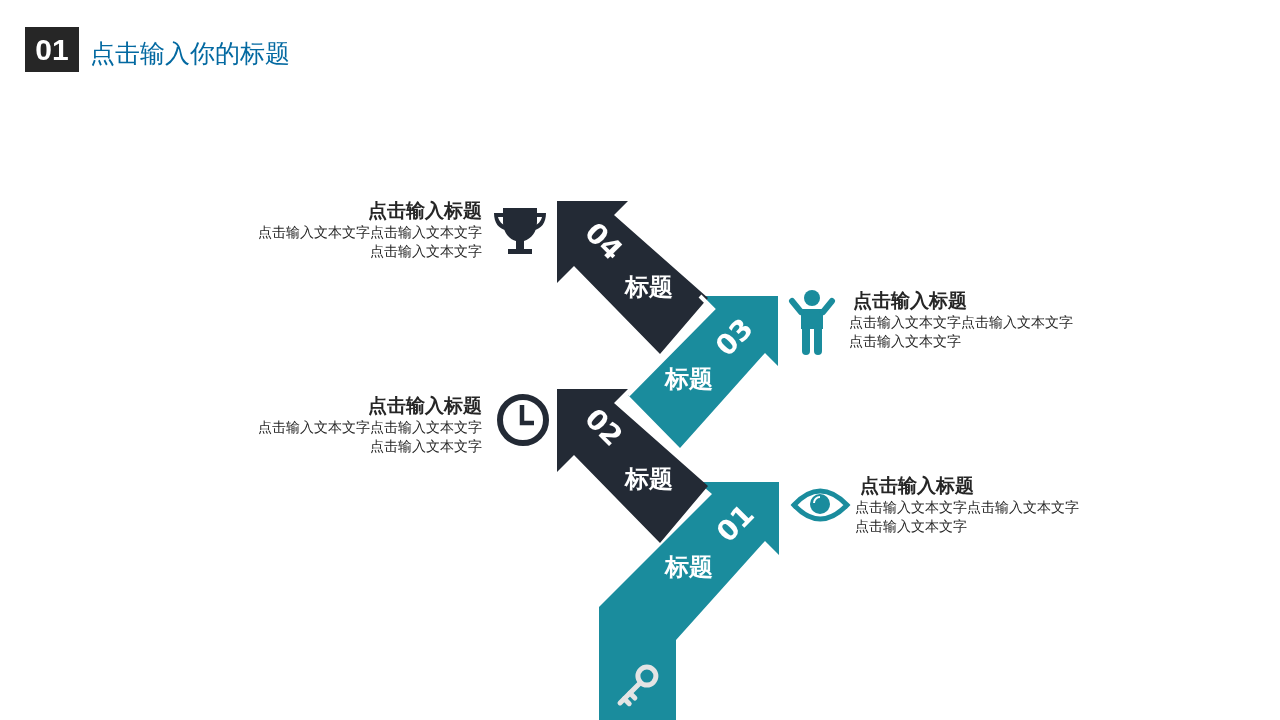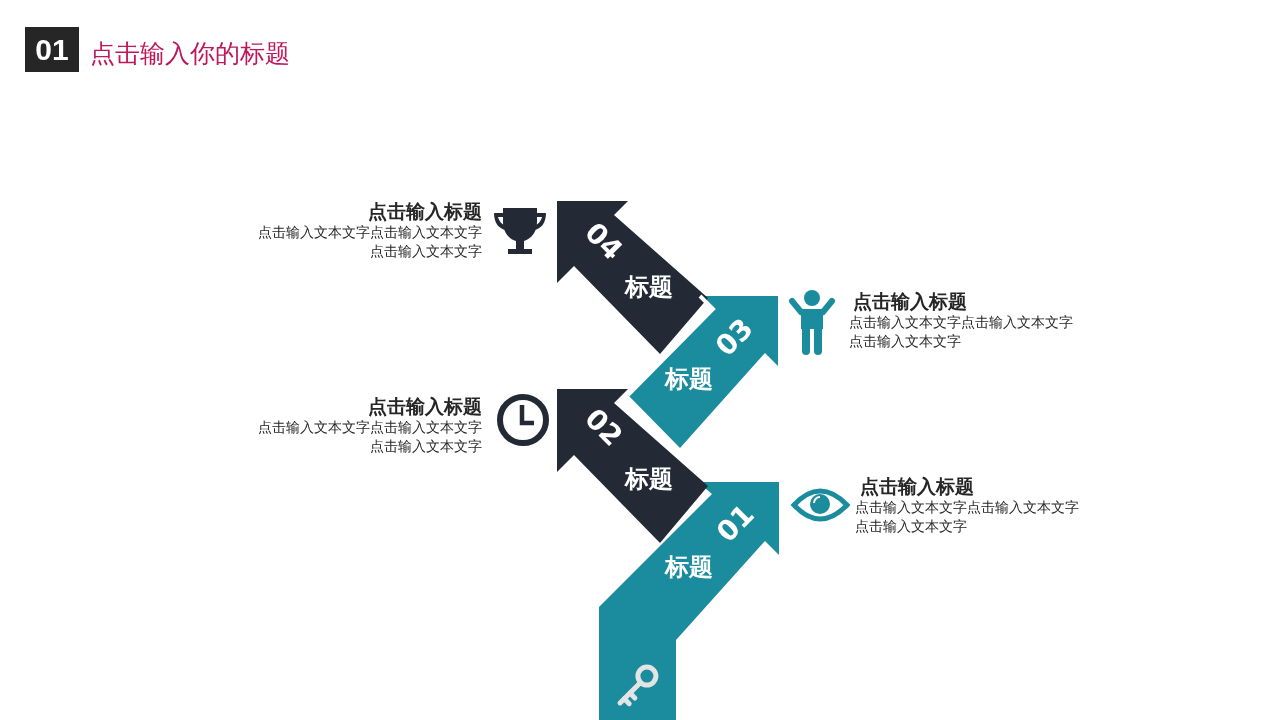--- a/index.html
+++ b/index.html
@@ -1,21 +1,21 @@
 <!DOCTYPE html>
 <html><head>
 <meta charset="utf-8">
 <style>
   html, body { margin:0; padding:0; }
   body { width:1280px; height:720px; background:#ffffff; position:relative; overflow:hidden; font-family:"DejaVu Sans","Liberation Sans",sans-serif; }
   .hdr-num { position:absolute; left:25px; top:27px; width:54px; height:45px; background:#262626; color:#fff; font-weight:bold; font-size:30px; line-height:45px; text-align:center; font-family:"Liberation Sans","DejaVu Sans",sans-serif; }
-  .hdr-title { position:absolute; left:90px; top:36px; font-size:25px; color:#be185d; line-height:36px; }
+  .hdr-title { position:absolute; left:90px; top:36px; font-size:25px; color:#0369a1; line-height:36px; }
   svg.diagram { position:absolute; left:0; top:0; }
   .block { position:absolute; color:#262626; }
-  .block .t { font-weight:bold; font-size:19px; line-height:24px; }
+  .block .t { font-weight:bold; font-size:19px; line-height:24px;font-family:Liberation Serif, serif; }
   .block .d { font-size:14px; line-height:19px; }
   .block.left { text-align:right; }
   .block.right { text-align:left; }
   .arrow-label { font-family:"DejaVu Sans",sans-serif; font-weight:bold; fill:#fff; }
 </style>
 </head>
 <body>
 
 <div class="hdr-num">01</div>
 <div class="hdr-title">点击输入你的标题</div>

